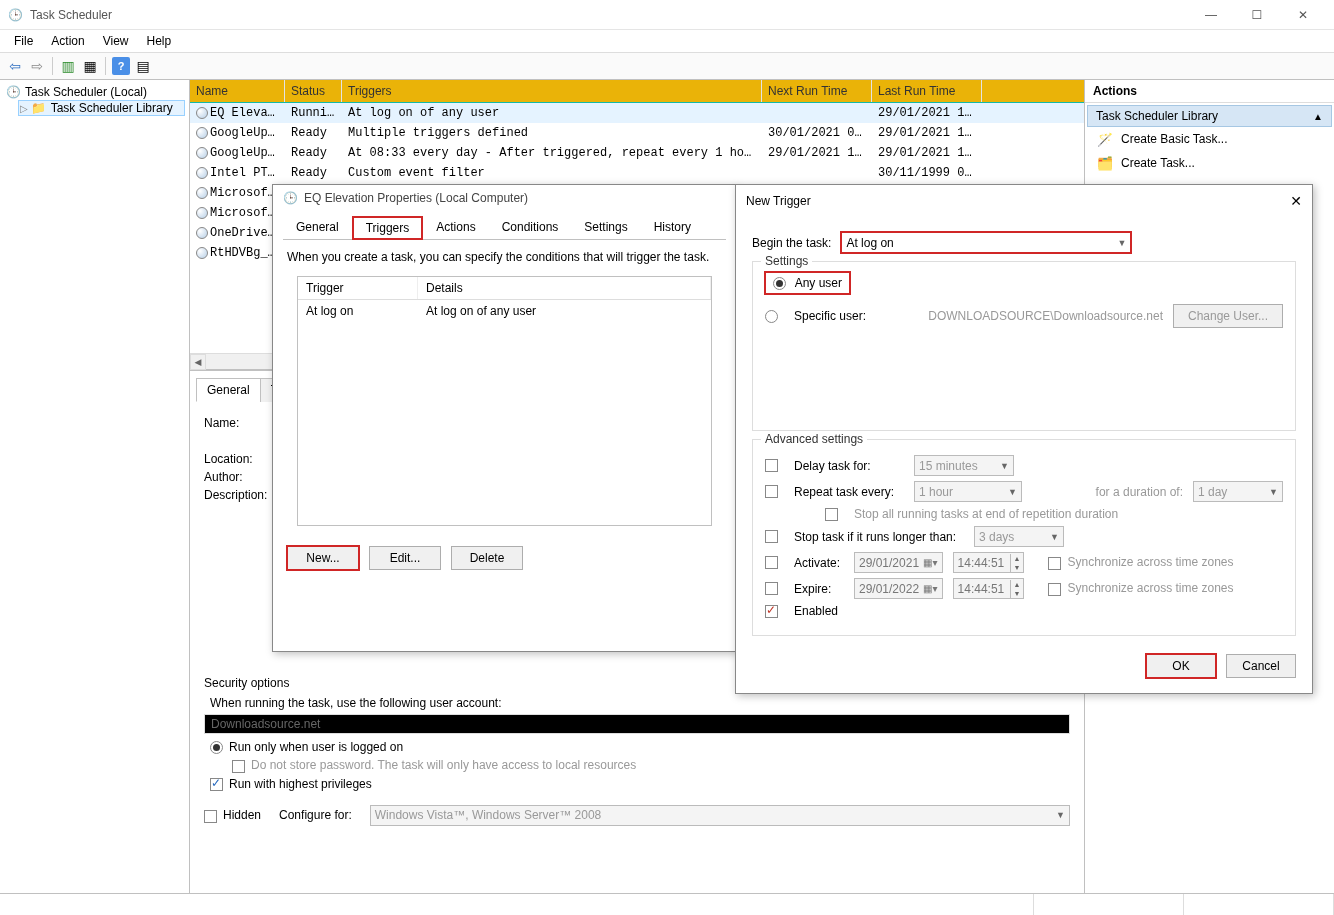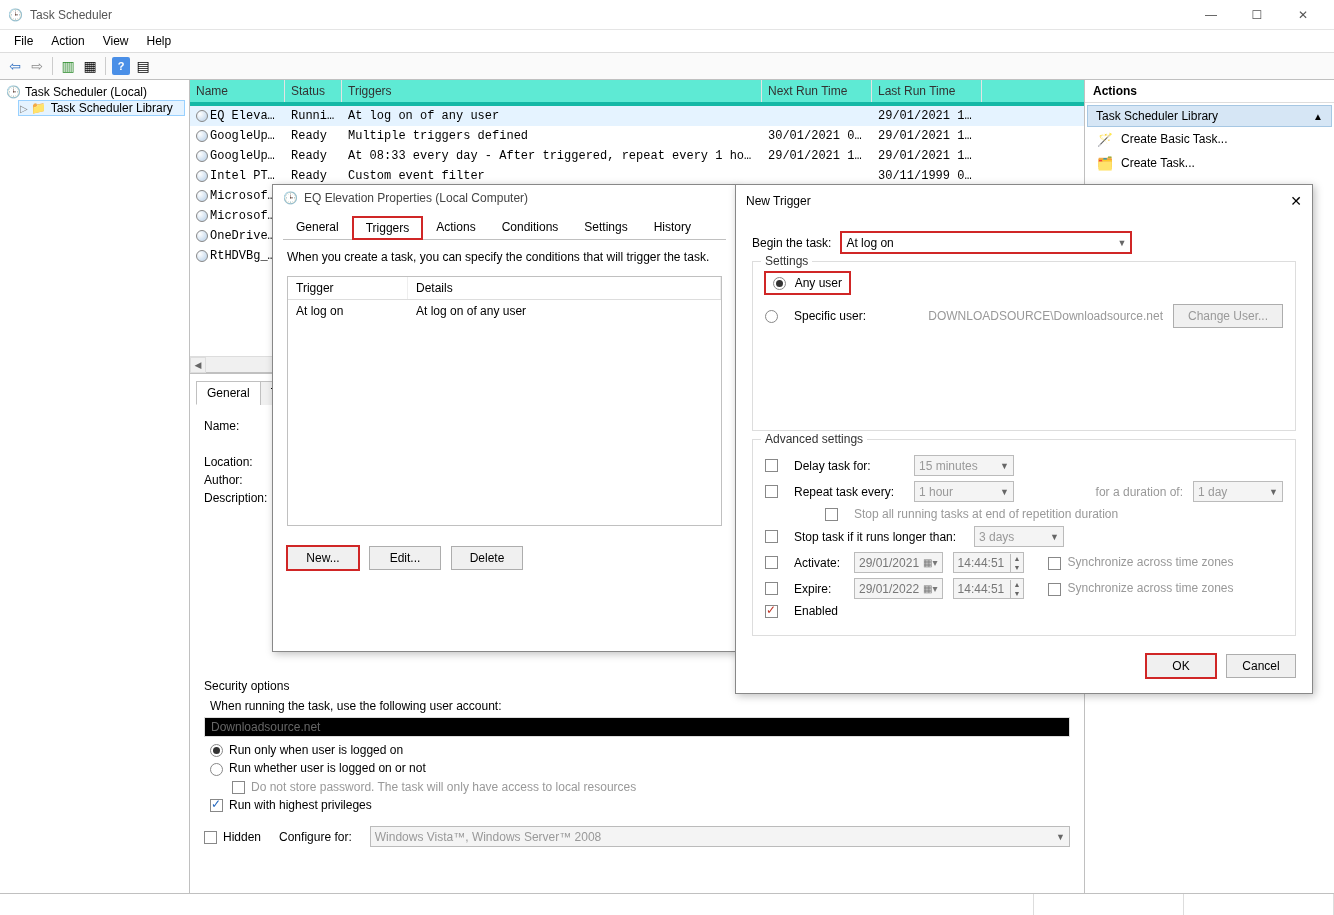--- a/index.html
+++ b/index.html
@@ -15,21 +15,21 @@
 .toolbar .tb-icon { width: 18px; height: 18px; display:flex; align-items:center; justify-content:center; border:1px solid transparent; font-size:14px;}
 .toolbar .sep { width:1px; height:18px; background:#ccc; margin:0 2px;}
 .main { display: flex; height: calc(915px - 30px - 22px - 28px - 22px); }
 .left-pane { width: 190px; border-right: 1px solid #c0c0c0; padding: 4px; }
 .tree-item { display:flex; align-items:center; gap:4px; padding:1px 2px; }
 .tree-item.root .ticon { color:#a07000;}
 .tree-item.child { margin-left: 14px; }
 .tree-item.sel { background:#e5f3ff; border:1px solid #99d1ff; padding:0 1px;}
 .center-pane { flex: 1; display:flex; flex-direction:column; position:relative; }
 .task-table { border-bottom:1px solid #c0c0c0; }
-.task-table .hdr { display:flex; background:#5eead4; border-bottom:4px solid #14b8a6; }
+.task-table .hdr { display:flex; background:#eab308; border-bottom:1px solid #14b8a6; }
 .task-table .hdr div { padding:4px 6px; border-right:1px solid #e3e3e3; font-weight:400; color:#333; }
 .task-table .row { display:flex; padding:2px 0; align-items:center; }
 .task-table .row.sel { background:#e5f3ff; }
 .task-table .row div { padding:1px 6px; overflow:hidden; white-space:nowrap; text-overflow:ellipsis;font-family:Liberation Mono, monospace; }
 .col-name{width:95px;} .col-status{width:57px;} .col-trig{width:420px;} .col-next{width:110px;} .col-last{width:110px;}
 .task-icon{display:inline-block;width:12px;height:12px;border-radius:50%;border:1px solid #888;margin-right:2px;vertical-align:middle;background:radial-gradient(circle at 30% 30%,#fff,#cde 70%);}
 .right-pane { width: 250px; border-left:1px solid #c0c0c0; }
 .right-pane .hdr { background:#fff; padding:4px 8px; font-weight:400; border-bottom:1px solid #ddd; }
 .right-pane .section { padding:2px; }
 .right-pane .sec-title { background:#d6e6f5; padding:3px 8px; display:flex; justify-content:space-between; align-items:center; border:1px solid #a6c7e3;}
@@ -60,21 +60,21 @@
 .combo .arrow{margin-left:auto; font-size:9px; color:#666; padding-left:6px;}
 .hl-red { outline:2px solid #d02626; outline-offset:-1px;}
 
 
 .dialog { position:absolute; background:#fff; border:1px solid #888; box-shadow:2px 2px 8px rgba(0,0,0,.25); }
 .dlg-title { padding:6px 10px; display:flex; align-items:center; gap:6px; color:#444;}
 .tabstrip2 { display:flex; margin:4px 10px 0 10px; border-bottom:1px solid #c0c0c0;}
 .tabstrip2 span { padding:3px 12px; border:1px solid transparent; position:relative; top:1px; }
 .tabstrip2 span.active { border:1px solid #c0c0c0; border-bottom:1px solid #fff; background:#fff;}
 .trig-tab-hl { border:2px solid #d02626 !important;}
-.trigger-list { border:1px solid #c0c0c0; margin:12px 14px; height:250px; }
+.trigger-list { border:1px solid #c0c0c0; margin:12px 24px; height:250px; }
 .trigger-list .thdr { display:flex; border-bottom:1px solid #ddd;}
 .trigger-list .thdr div{ padding:4px 8px; border-right:1px solid #eee;}
 .trigger-list .trow { display:flex; padding:3px 0;}
 .trigger-list .trow div{ padding:1px 8px;}
 .tcol1{width:120px;} .tcol2{flex:1;}
 .dlg-btn { display:inline-flex; align-items:center; justify-content:center; min-width:72px; height:24px; border:1px solid #adadad; background:#f0f0f0; padding:0 12px;}
 .dlg-btn.disabled{color:#999;}
 .btn-row { display:flex; gap:10px; padding:8px 14px;}
 
 
@@ -229,21 +229,20 @@
           </div>
         <div class="field">
             <label>Description:</label>
           </div>
         <div style="height:160px"></div>
         <div class="security-grp">
           <div style="margin-bottom:6px;">Security options</div>
           <div style="margin:4px 0 4px 6px;">When running the task, use the following user account:</div>
           <div class="box">Downloadsource.net</div>
           <div style="margin:6px 0 4px 6px;"><span class="radio on"></span><span>Run only when user is logged on</span></div>
-          <div style="margin:4px 0 4px 6px;"><span class="radio"></span><span>Run whether user is logged on or not</span></div>
           <div style="margin:4px 0 4px 28px;" class="disabled"><span class="chk"></span><span>Do not store password.  The task will only have access to local resources</span></div>
           <div style="margin:4px 0 4px 6px;"><span class="chk checkedblue"></span><span>Run with highest privileges</span></div>
           <div style="margin:14px 0 4px 0; display:flex; align-items:center; gap:18px;">
             <span><span class="chk"></span><span>Hidden</span></span>
             <span>Configure for:</span>
             <span class="combo disabled" style="flex:1">
                 <span>Windows Vista™, Windows Server™ 2008</span>
                 <span class="arrow">▼</span>
               </span>
           </div>
@@ -341,21 +340,21 @@
         <span class="chk"></span>
         <span style="width:110px;">Delay task for:</span>
         <span class="combo disabled" style="width:100px;">
             <span>15 minutes</span>
             <span class="arrow">▼</span>
           </span>
       </div>
       <div class="nt-row">
         <span class="chk"></span>
         <span style="width:110px;">Repeat task every:</span>
-        <span class="combo disabled" style="width:100px;">
+        <span class="combo disabled" style="width:108px;">
             <span>1 hour</span>
             <span class="arrow">▼</span>
           </span>
         <span class="disabled" style="margin-left:auto;">for a duration of:</span>
         <span class="combo disabled" style="width:90px;text-align:center;">
             <span>1 day</span>
             <span class="arrow">▼</span>
           </span>
       </div>
       <div class="nt-row disabled" style="margin-left:60px;">

